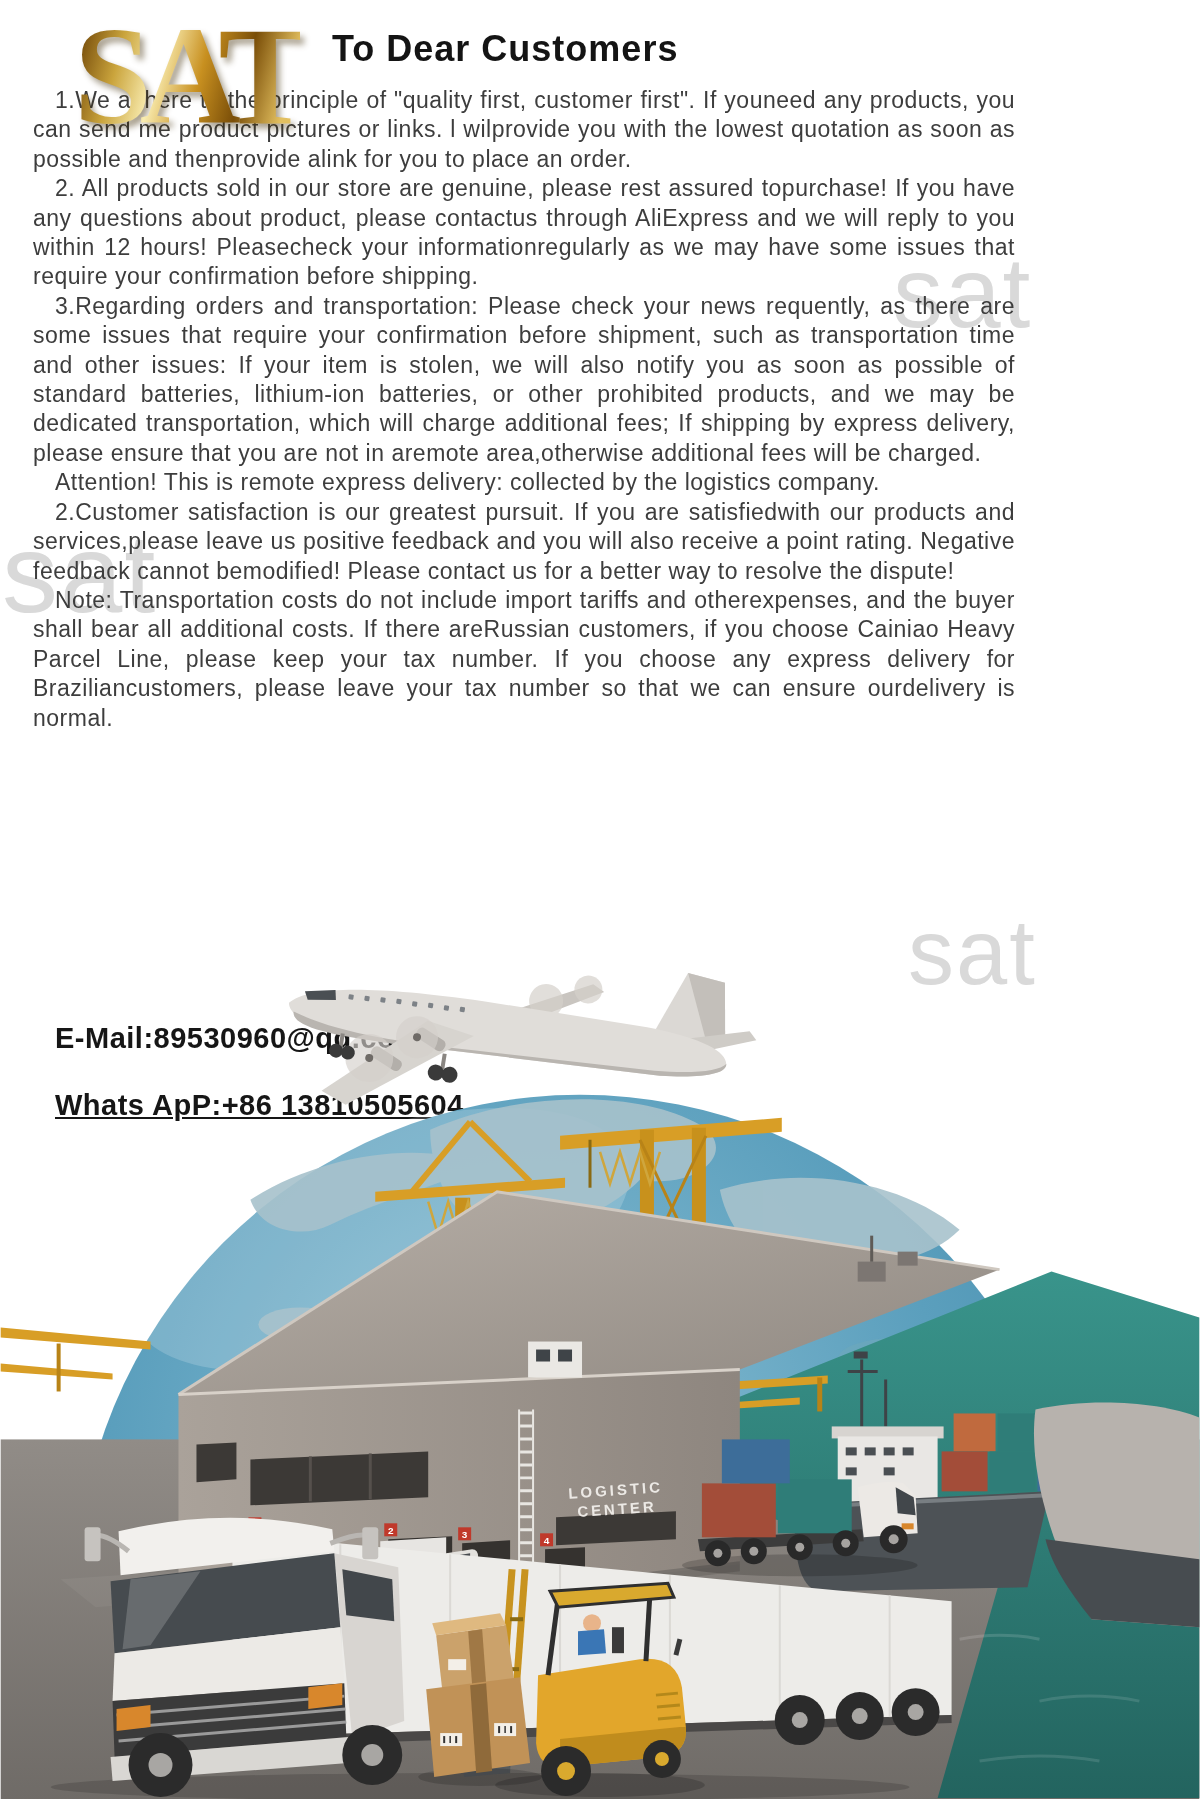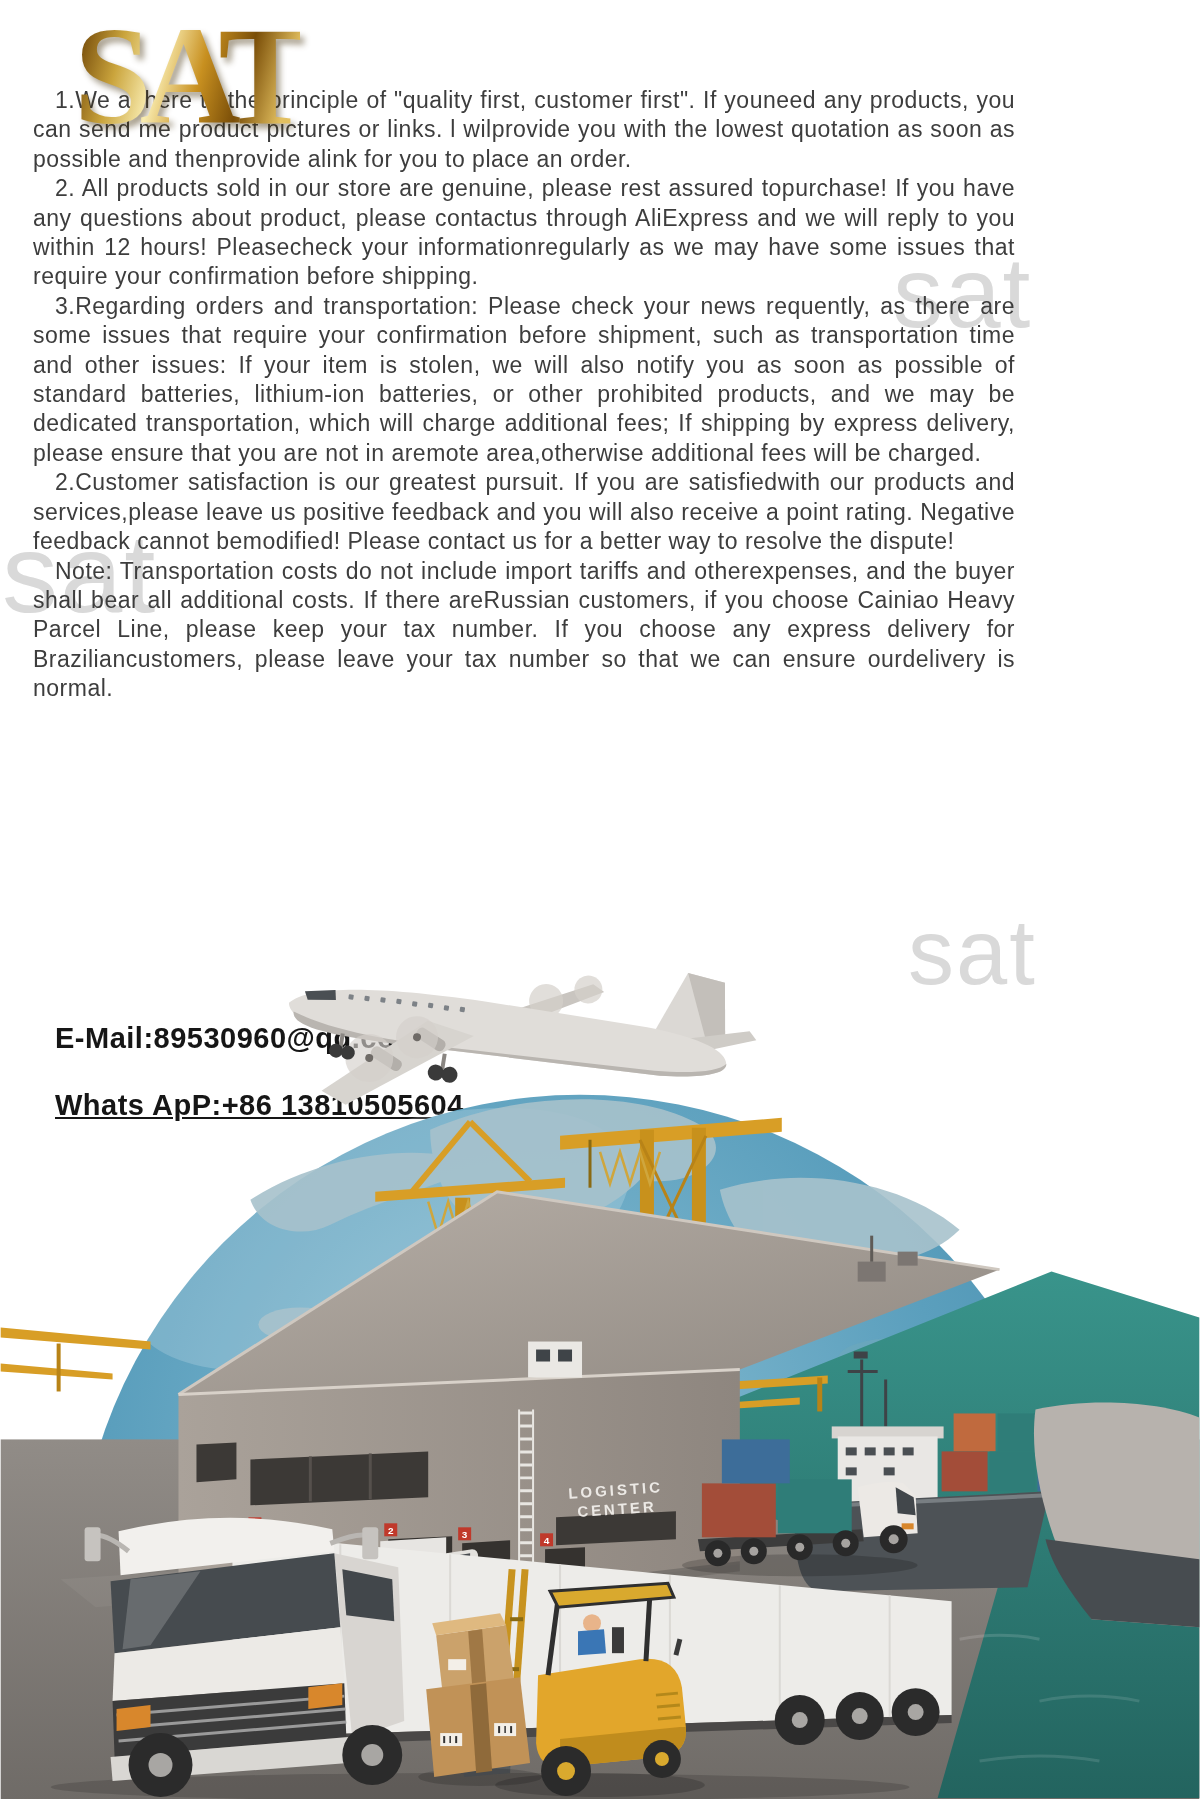--- a/index.html
+++ b/index.html
@@ -29,25 +29,27 @@
 </head>
 <body>
 
 <div class="page">
 
   <div class="wm" id="wm1">sat</div>
   <div class="wm" id="wm2">sat</div>
   <div class="wm" id="wm3">sat</div>
 
   <div class="logo">SAT</div>
+  <div class="title">To Dear Customers</div>
 
   <div class="notice">
     <p>1.We adhere to the principle of "quality first, customer first". If youneed any products, you can send me product pictures or links. l wilprovide you with the lowest quotation as soon as possible and thenprovide alink for you to place an order.</p>
     <p>2. All products sold in our store are genuine, please rest assured topurchase! If you have any questions about product, please contactus through AliExpress and we will reply to you within 12 hours! Pleasecheck your informationregularly as we may have some issues that require your confirmation before shipping.</p>
     <p>3.Regarding orders and transportation: Please check your news requently, as there are some issues that require your confirmation before shipment, such as transportation time and other issues: If your item is stolen, we will also notify you as soon as possible of standard batteries, lithium-ion batteries, or other prohibited products, and we may be dedicated transportation, which will charge additional fees; If shipping by express delivery, please ensure that you are not in aremote area,otherwise additional fees will be charged.</p>
+    <p>Attention! This is remote express delivery: collected by the logistics company.</p>
     <p>2.Customer satisfaction is our greatest pursuit. If you are satisfiedwith our products and services,please leave us positive feedback and you will also receive a point rating. Negative feedback cannot bemodified! Please contact us for a better way to resolve the dispute!</p>
     <p>Note: Transportation costs do not include import tariffs and otherexpenses, and the buyer shall bear all additional costs. If there areRussian customers, if you choose Cainiao Heavy Parcel Line, please keep your tax number. If you choose any express delivery for Braziliancustomers, please leave your tax number so that we can ensure ourdelivery is normal.</p>
   </div>
 
   <div class="contact" id="email">E-Mail:89530960@qq.com</div>
   <div class="contact" id="whatsapp">Whats ApP:+86 13810505604</div>
 
   <svg class="scene" viewBox="0 0 1200 860">
     <defs>
       <radialGradient id="oceanG" cx="45%" cy="35%" r="75%">

